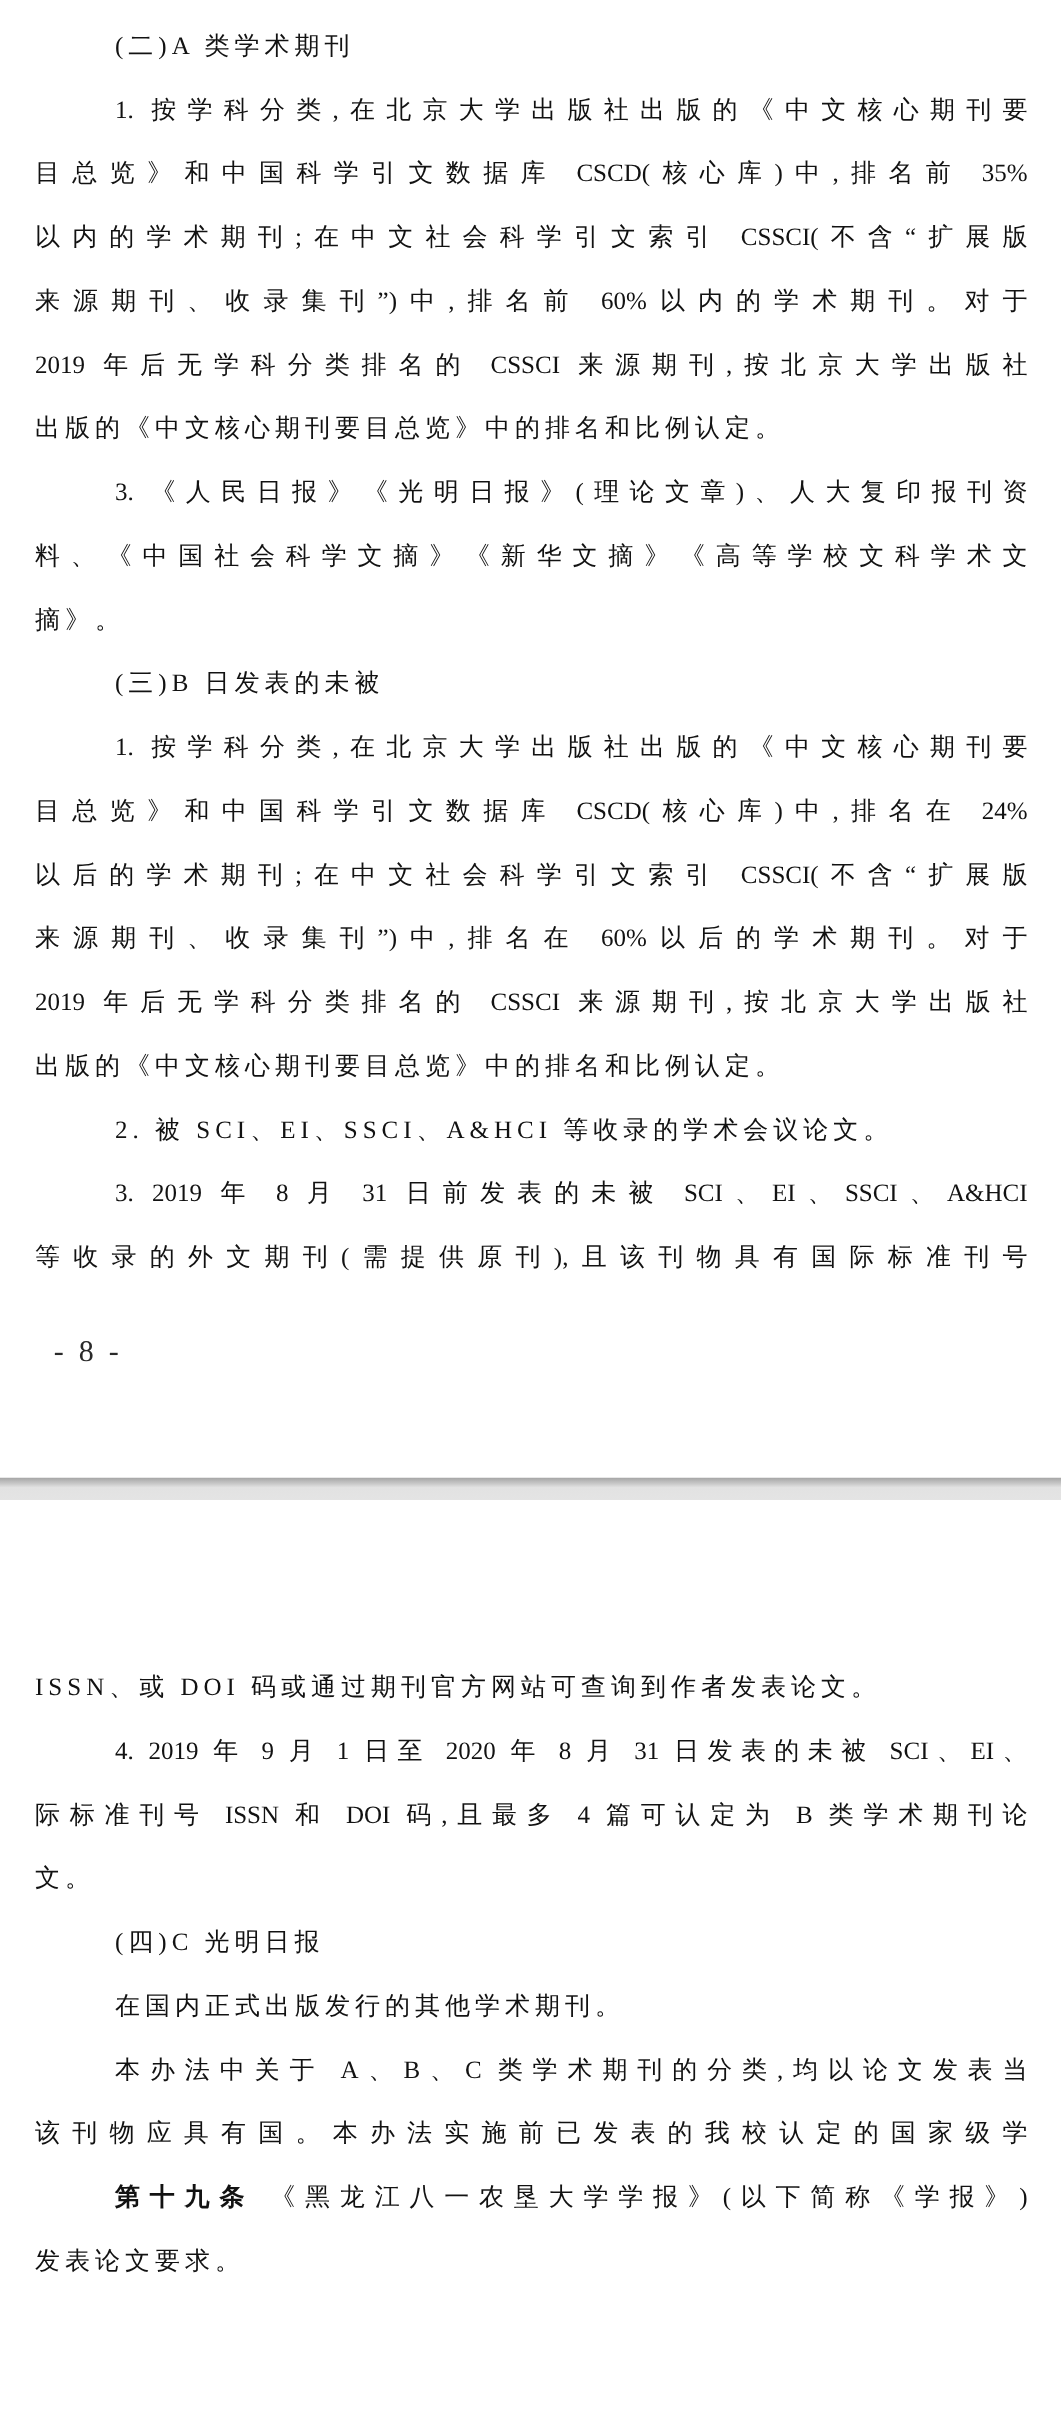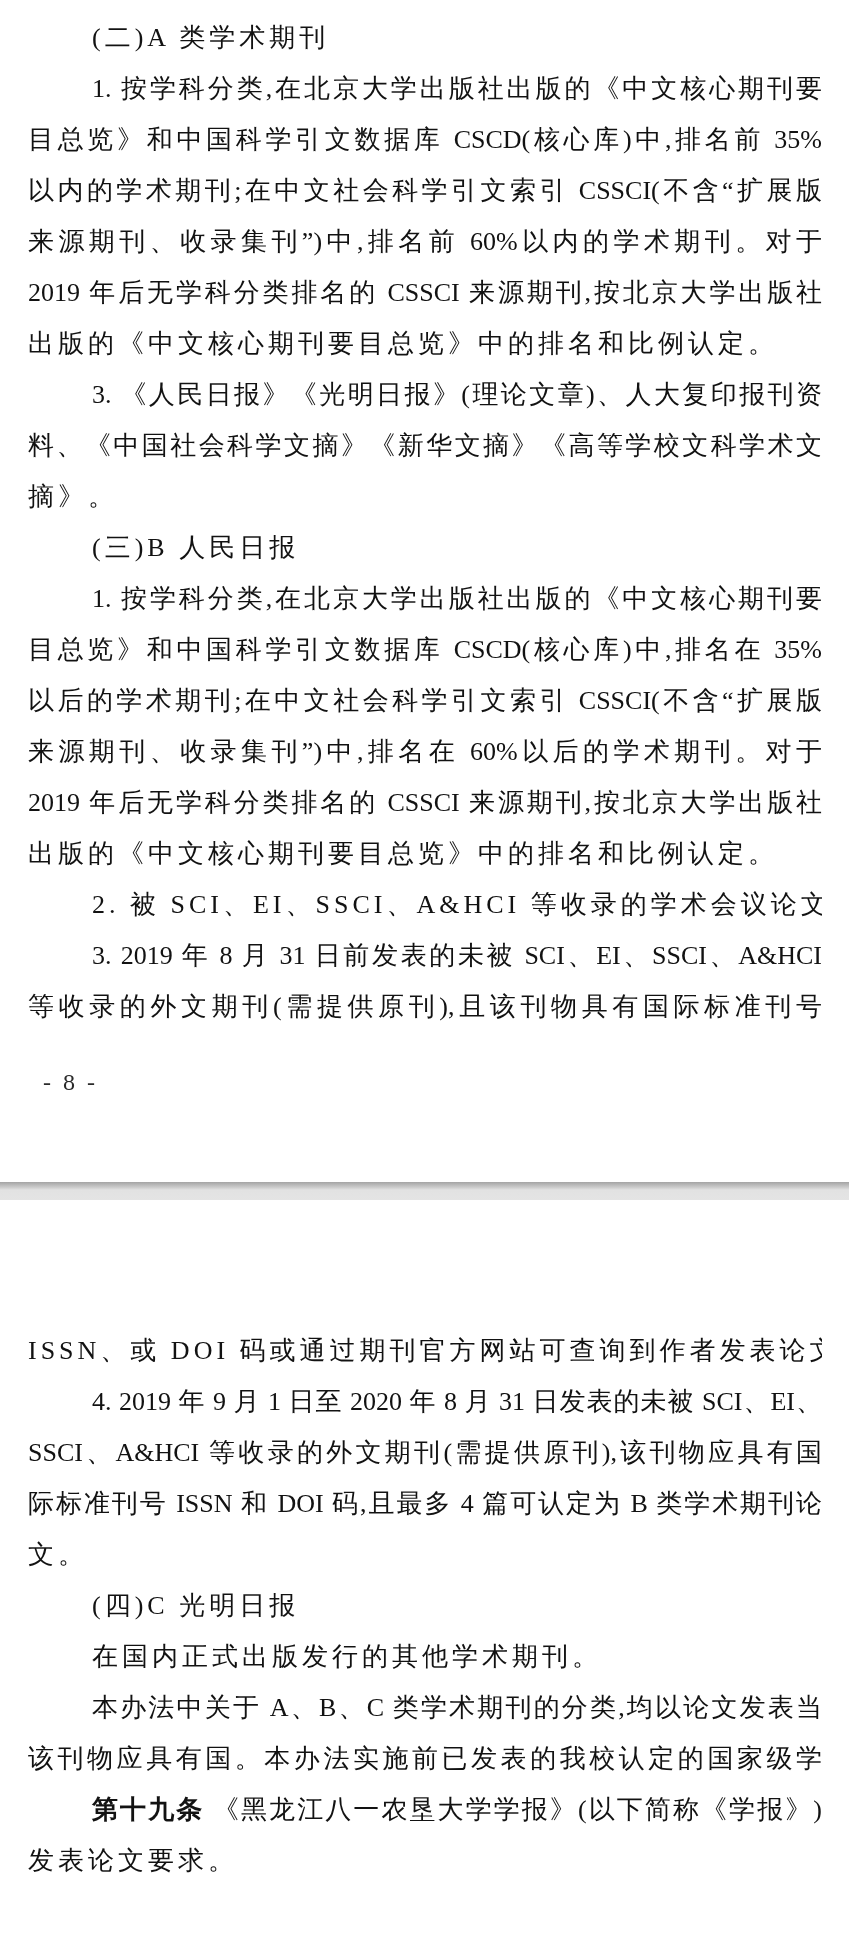--- a/index.html
+++ b/index.html
@@ -33,21 +33,21 @@
   }
   .textblock {
     padding: 12px 27px 0 28px;
   }
   #page2 .textblock {
     padding-top: 125px;
   }
   .line {
     height: 51px;
     line-height: 51px;
-    font-size: 26px;
+    font-size: 20px;
     letter-spacing: 4px;
     white-space: nowrap;
     overflow: hidden;
     text-align: left;
   }
   .line.full {
     letter-spacing: 0;
     white-space: normal;
     text-align: justify;
     text-align-last: justify;
@@ -79,41 +79,40 @@
         <div class="line indent">(二)A 类学术期刊</div>
         <div class="line indent full">1. 按学科分类,在北京大学出版社出版的《中文核心期刊要</div>
         <div class="line full">目总览》和中国科学引文数据库 CSCD(核心库)中,排名前 35%</div>
         <div class="line full">以内的学术期刊;在中文社会科学引文索引 CSSCI(不含“扩展版</div>
         <div class="line full">来源期刊、收录集刊”)中,排名前 60%以内的学术期刊。对于</div>
         <div class="line full">2019 年后无学科分类排名的 CSSCI 来源期刊,按北京大学出版社</div>
         <div class="line">出版的《中文核心期刊要目总览》中的排名和比例认定。</div>
         <div class="line indent full">3. 《人民日报》《光明日报》(理论文章)、人大复印报刊资</div>
         <div class="line full">料、《中国社会科学文摘》《新华文摘》《高等学校文科学术文</div>
         <div class="line">摘》。</div>
-        <div class="line indent">(三)B 人民日报</div>
+        <div class="line indent">(三)B 日发表的未被</div>
         <div class="line indent full">1. 按学科分类,在北京大学出版社出版的《中文核心期刊要</div>
-        <div class="line full">目总览》和中国科学引文数据库 CSCD(核心库)中,排名在 35%</div>
+        <div class="line full">目总览》和中国科学引文数据库 CSCD(核心库)中,排名在 24%</div>
         <div class="line full">以后的学术期刊;在中文社会科学引文索引 CSSCI(不含“扩展版</div>
         <div class="line full">来源期刊、收录集刊”)中,排名在 60%以后的学术期刊。对于</div>
         <div class="line full">2019 年后无学科分类排名的 CSSCI 来源期刊,按北京大学出版社</div>
         <div class="line">出版的《中文核心期刊要目总览》中的排名和比例认定。</div>
         <div class="line indent">2. 被 SCI、EI、SSCI、A&amp;HCI 等收录的学术会议论文。</div>
         <div class="line indent full">3. 2019 年 8 月 31 日前发表的未被 SCI、EI、SSCI、A&amp;HCI</div>
         <div class="line full">等收录的外文期刊(需提供原刊),且该刊物具有国际标准刊号</div>
       </div>
     <div class="page-num">- 8 -</div>
   </div>
 
   <div class="page-gap"></div>
 
   <div class="page" id="page2">
     <div class="textblock" id="page2-text">
         <div class="line">ISSN、或 DOI 码或通过期刊官方网站可查询到作者发表论文。</div>
         <div class="line indent full">4. 2019 年 9 月 1 日至 2020 年 8 月 31 日发表的未被 SCI、EI、</div>
-        <div class="line full">SSCI、A&amp;HCI 等收录的外文期刊(需提供原刊),该刊物应具有国</div>
         <div class="line full">际标准刊号 ISSN 和 DOI 码,且最多 4 篇可认定为 B 类学术期刊论</div>
         <div class="line">文。</div>
         <div class="line indent">(四)C 光明日报</div>
         <div class="line indent">在国内正式出版发行的其他学术期刊。</div>
         <div class="line indent full">本办法中关于 A、B、C 类学术期刊的分类,均以论文发表当</div>
         <div class="line full">该刊物应具有国。本办法实施前已发表的我校认定的国家级学</div>
         <div class="line indent full"><b>第十九条</b> 《黑龙江八一农垦大学学报》(以下简称《学报》)</div>
         <div class="line">发表论文要求。</div>
       </div>
   </div>

